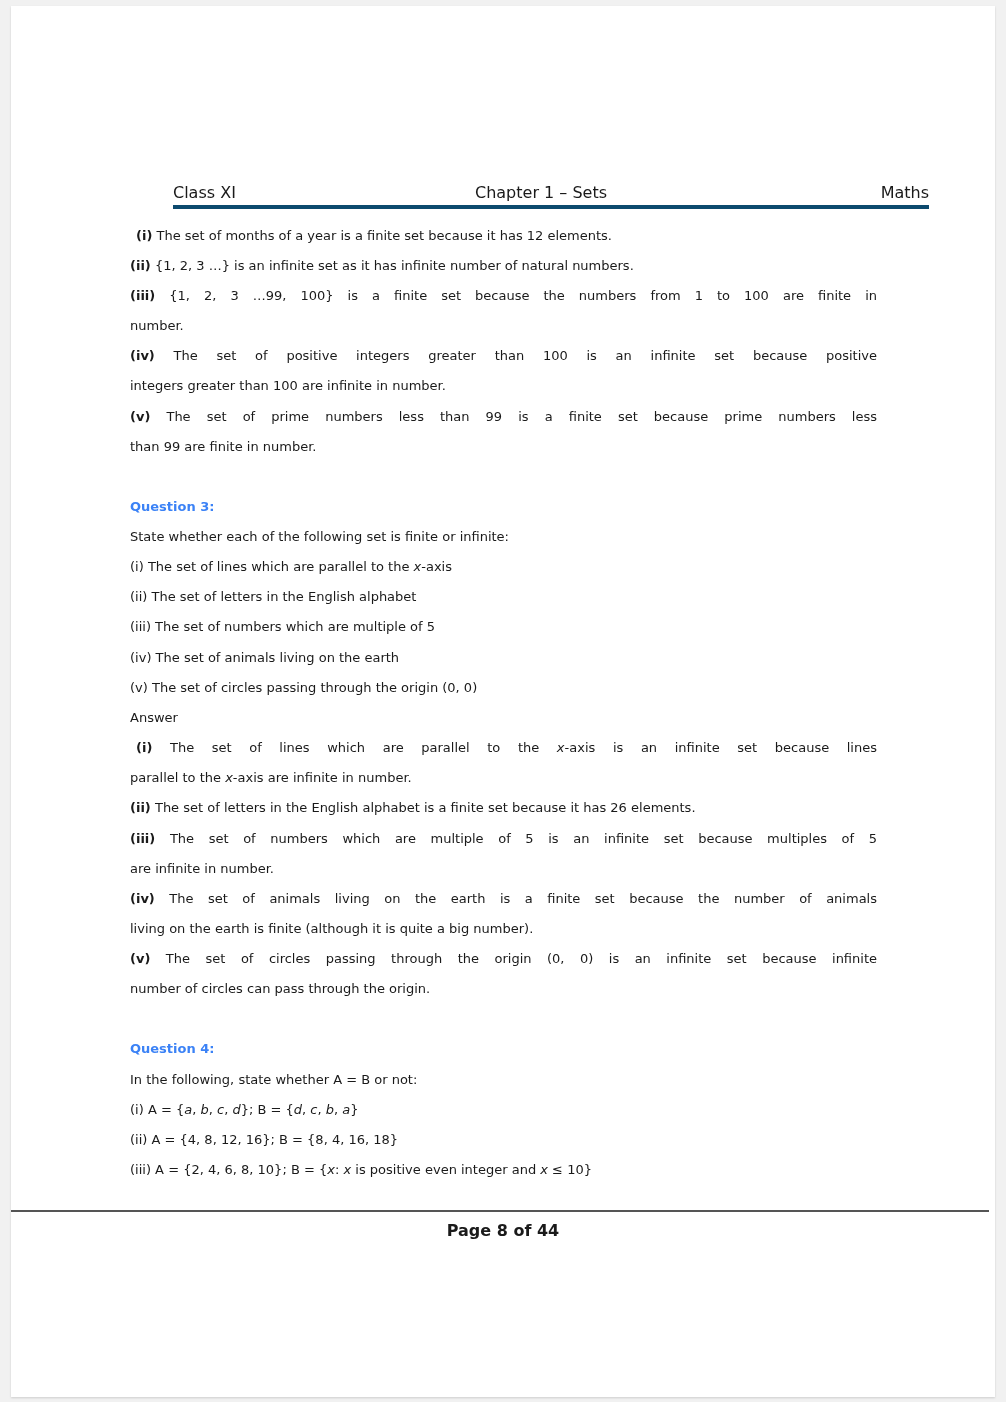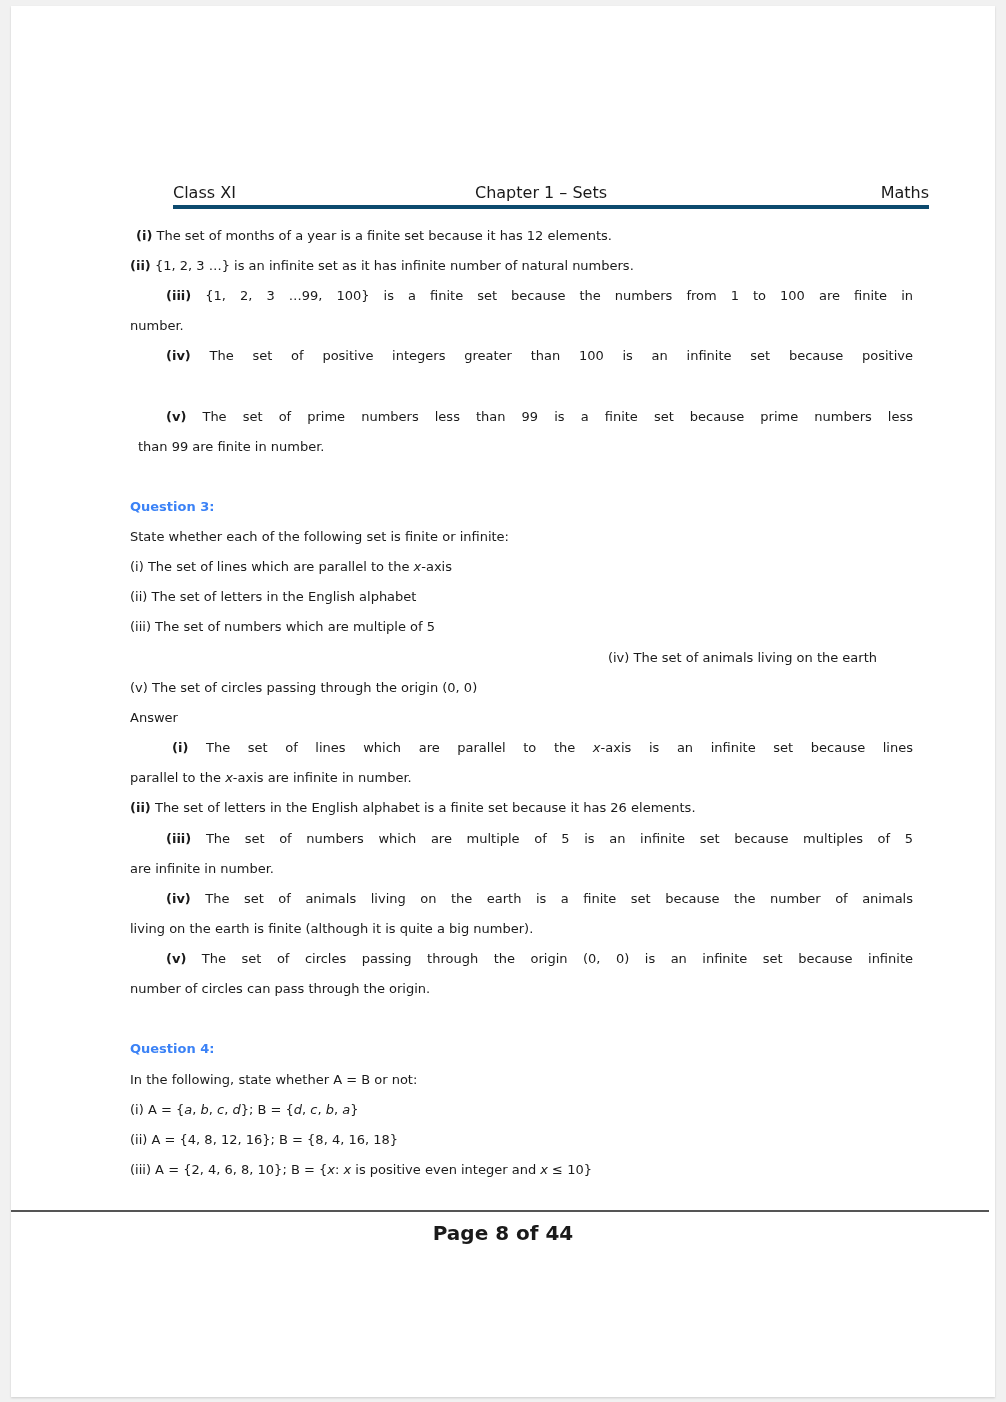--- a/index.html
+++ b/index.html
@@ -7,51 +7,52 @@
        font-family:"DejaVu Sans","Liberation Sans",sans-serif;color:#1a1a1a;}
   .page{position:absolute;left:11px;top:6px;width:984px;height:1391px;background:#fff;
         box-shadow:0 1px 2px rgba(0,0,0,0.15);}
   .header{position:absolute;left:119px;top:177px;width:756px;height:22px;
           border-bottom:4px solid #0c4a6e;font-size:16px;margin-left:43px;}
   .header span{position:absolute;top:0;}
   .h-left{left:0;}
   .h-center{left:302px;}
   .h-right{right:0;}
   .line{position:absolute;left:119px;width:747px;font-size:13px;line-height:20px;white-space:nowrap;}
-  .just{text-align:justify;text-align-last:justify;margin-left:36px;}
+  .just{text-align:justify;text-align-last:justify;}
   .b{font-weight:bold;}
   .q{color:#3b82f6;font-weight:bold;}
   i{font-style:italic;}
   .footer-rule{position:absolute;left:0;top:1204px;width:978px;height:2px;background:#555;}
-  .footer{position:absolute;left:0;width:984px;top:1215px;text-align:center;font-size:20px;font-weight:bold;}
+  .footer{position:absolute;left:0;width:984px;top:1215px;text-align:center;font-size:16px;font-weight:bold;}
 </style>
 </head>
 <body>
 
 <div class="page">
   <div class="header">
     <span class="h-left">Class XI</span>
     <span class="h-center">Chapter 1 – Sets</span>
     <span class="h-right">Maths</span>
   </div>
 
   <div class="line" style="top:220px;left:125px;"><span class="b">(i)</span> <span>The set of months of a year is a finite set because it has 12 elements.</span></div>
   <div class="line" style="top:250px;"><span class="b">(ii)</span> <span>{1, 2, 3 …} is an infinite set as it has infinite number of natural numbers.</span></div>
   <div class="line just" style="top:280px;"><span class="b">(iii)</span> <span>{1, 2, 3 …99, 100} is a finite set because the numbers from 1 to 100 are finite in</span></div>
   <div class="line" style="top:310px;">number.</div>
   <div class="line just" style="top:340px;"><span class="b">(iv)</span> <span>The set of positive integers greater than 100 is an infinite set because positive</span></div>
+  <div class="line" style="top:370px;">integers greater than 100 are infinite in number.</div>
   <div class="line just" style="top:401px;"><span class="b">(v)</span> <span>The set of prime numbers less than 99 is a finite set because prime numbers less</span></div>
-  <div class="line" style="top:431px;margin-left:8px;">than 99 are finite in number.</div>
+  <div class="line" style="top:431px;">than 99 are finite in number.</div>
 
   <div class="line q" style="top:491px;">Question 3:</div>
   <div class="line" style="top:521px;">State whether each of the following set is finite or infinite:</div>
   <div class="line" style="top:551px;">(i) The set of lines which are parallel to the <i>x</i>-axis</div>
   <div class="line" style="top:581px;">(ii) The set of letters in the English alphabet</div>
   <div class="line" style="top:611px;">(iii) The set of numbers which are multiple of 5</div>
-  <div class="line" style="top:642px;text-align:right;">(iv) The set of animals living on the earth</div>
+  <div class="line" style="top:642px;">(iv) The set of animals living on the earth</div>
   <div class="line" style="top:672px;">(v) The set of circles passing through the origin (0, 0)</div>
   <div class="line" style="top:702px;">Answer</div>
 
   <div class="line just" style="top:732px;left:125px;width:741px;"><span class="b">(i)</span> The set of lines which are parallel to the <i>x</i>-axis is an infinite set because lines</div>
   <div class="line" style="top:762px;">parallel to the <i>x</i>-axis are infinite in number.</div>
   <div class="line" style="top:792px;"><span class="b">(ii)</span> <span>The set of letters in the English alphabet is a finite set because it has 26 elements.</span></div>
   <div class="line just" style="top:823px;"><span class="b">(iii)</span> <span>The set of numbers which are multiple of 5 is an infinite set because multiples of 5</span></div>
   <div class="line" style="top:853px;">are infinite in number.</div>
   <div class="line just" style="top:883px;"><span class="b">(iv)</span> <span>The set of animals living on the earth is a finite set because the number of animals</span></div>
   <div class="line" style="top:913px;">living on the earth is finite (although it is quite a big number).</div>

